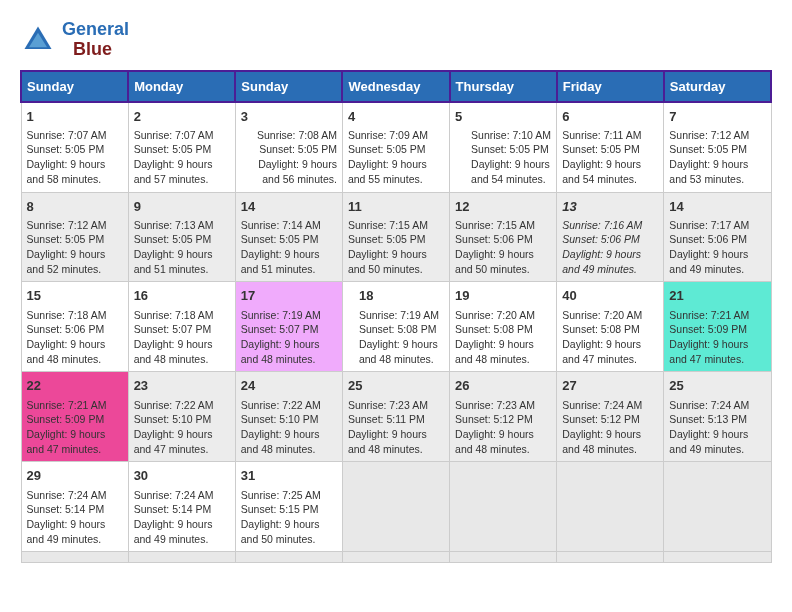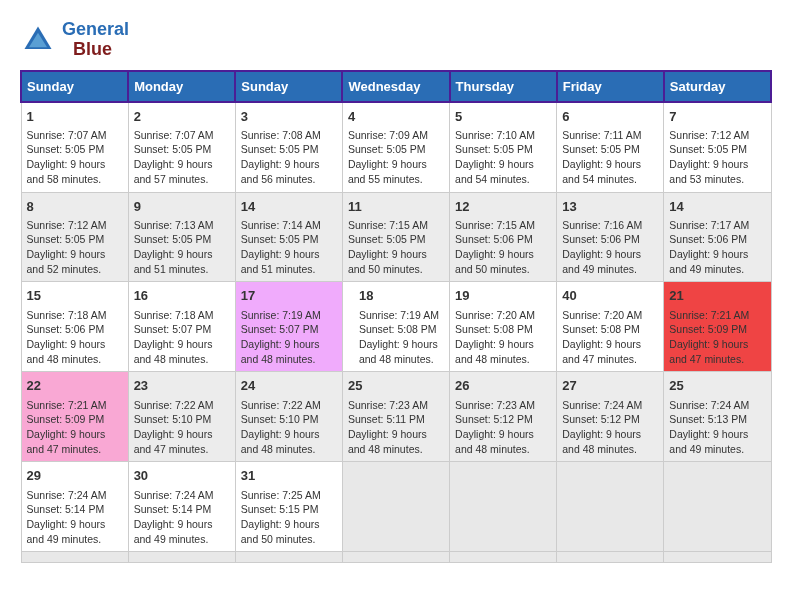--- a/index.html
+++ b/index.html
@@ -132,35 +132,35 @@
         </td>
         <td style="background-color: rgb(255, 255, 255);">
           <span class="day-number">2</span>
           <div class="day-info" style="white-space: pre-line;">Sunrise: 7:07 AM
 Sunset: 5:05 PM
 Daylight: 9 hours
 and 57 minutes.</div>
         </td>
         <td style="background-color: rgb(255, 255, 255);">
           <span class="day-number">3</span>
-          <div class="day-info" style="white-space: pre-line;">Sunrise: 7:08 AM
+          <div class="day-info" style="white-space: pre-line; text-align: right;">Sunrise: 7:08 AM
 Sunset: 5:05 PM
 Daylight: 9 hours
 and 56 minutes.</div>
         </td>
         <td style="background-color: rgb(255, 255, 255);">
           <span class="day-number">4</span>
           <div class="day-info" style="white-space: pre-line;">Sunrise: 7:09 AM
 Sunset: 5:05 PM
 Daylight: 9 hours
 and 55 minutes.</div>
         </td>
         <td style="background-color: rgb(255, 255, 255);">
           <span class="day-number">5</span>
-          <div class="day-info" style="white-space: pre-line;">Sunrise: 7:10 AM
+          <div class="day-info" style="white-space: pre-line; margin-left: 16px;">Sunrise: 7:10 AM
 Sunset: 5:05 PM
 Daylight: 9 hours
 and 54 minutes.</div>
         </td>
         <td style="background-color: rgb(255, 255, 255);">
           <span class="day-number">6</span>
           <div class="day-info" style="white-space: pre-line;">Sunrise: 7:11 AM
 Sunset: 5:05 PM
 Daylight: 9 hours
 and 54 minutes.</div>
@@ -202,21 +202,21 @@
 Daylight: 9 hours
 and 50 minutes.</div>
         </td>
         <td style="background-color: rgb(236, 236, 236); margin-top: 16px;">
           <span class="day-number">12</span>
           <div class="day-info" style="white-space: pre-line;">Sunrise: 7:15 AM
 Sunset: 5:06 PM
 Daylight: 9 hours
 and 50 minutes.</div>
         </td>
-        <td style="background-color: rgb(236, 236, 236);">
+        <td style="background-color: rgb(236, 236, 236); font-style: italic;">
           <span class="day-number">13</span>
           <div class="day-info" style="white-space: pre-line;">Sunrise: 7:16 AM
 Sunset: 5:06 PM
 Daylight: 9 hours
 and 49 minutes.</div>
         </td>
         <td style="background-color: rgb(236, 236, 236);">
           <span class="day-number">14</span>
           <div class="day-info" style="white-space: pre-line;">Sunrise: 7:17 AM
 Sunset: 5:06 PM
@@ -260,30 +260,30 @@
 Daylight: 9 hours
 and 48 minutes.</div>
         </td>
         <td style="background-color: rgb(255, 255, 255);">
           <span class="day-number">40</span>
           <div class="day-info" style="white-space: pre-line;">Sunrise: 7:20 AM
 Sunset: 5:08 PM
 Daylight: 9 hours
 and 47 minutes.</div>
         </td>
-        <td style="background-color: #ef4444; margin-left: 42px;">
+        <td style="background-color: #5eead4; margin-left: 42px;">
           <span class="day-number">21</span>
           <div class="day-info" style="white-space: pre-line;">Sunrise: 7:21 AM
 Sunset: 5:09 PM
 Daylight: 9 hours
 and 47 minutes.</div>
         </td>
       </tr>
       <tr>
-        <td style="background-color: #f9a8d4;">
+        <td style="background-color: #ec4899;">
           <span class="day-number">22</span>
           <div class="day-info" style="white-space: pre-line;">Sunrise: 7:21 AM
 Sunset: 5:09 PM
 Daylight: 9 hours
 and 47 minutes.</div>
         </td>
         <td style="background-color: rgb(236, 236, 236);">
           <span class="day-number">23</span>
           <div class="day-info" style="white-space: pre-line;">Sunrise: 7:22 AM
 Sunset: 5:10 PM

